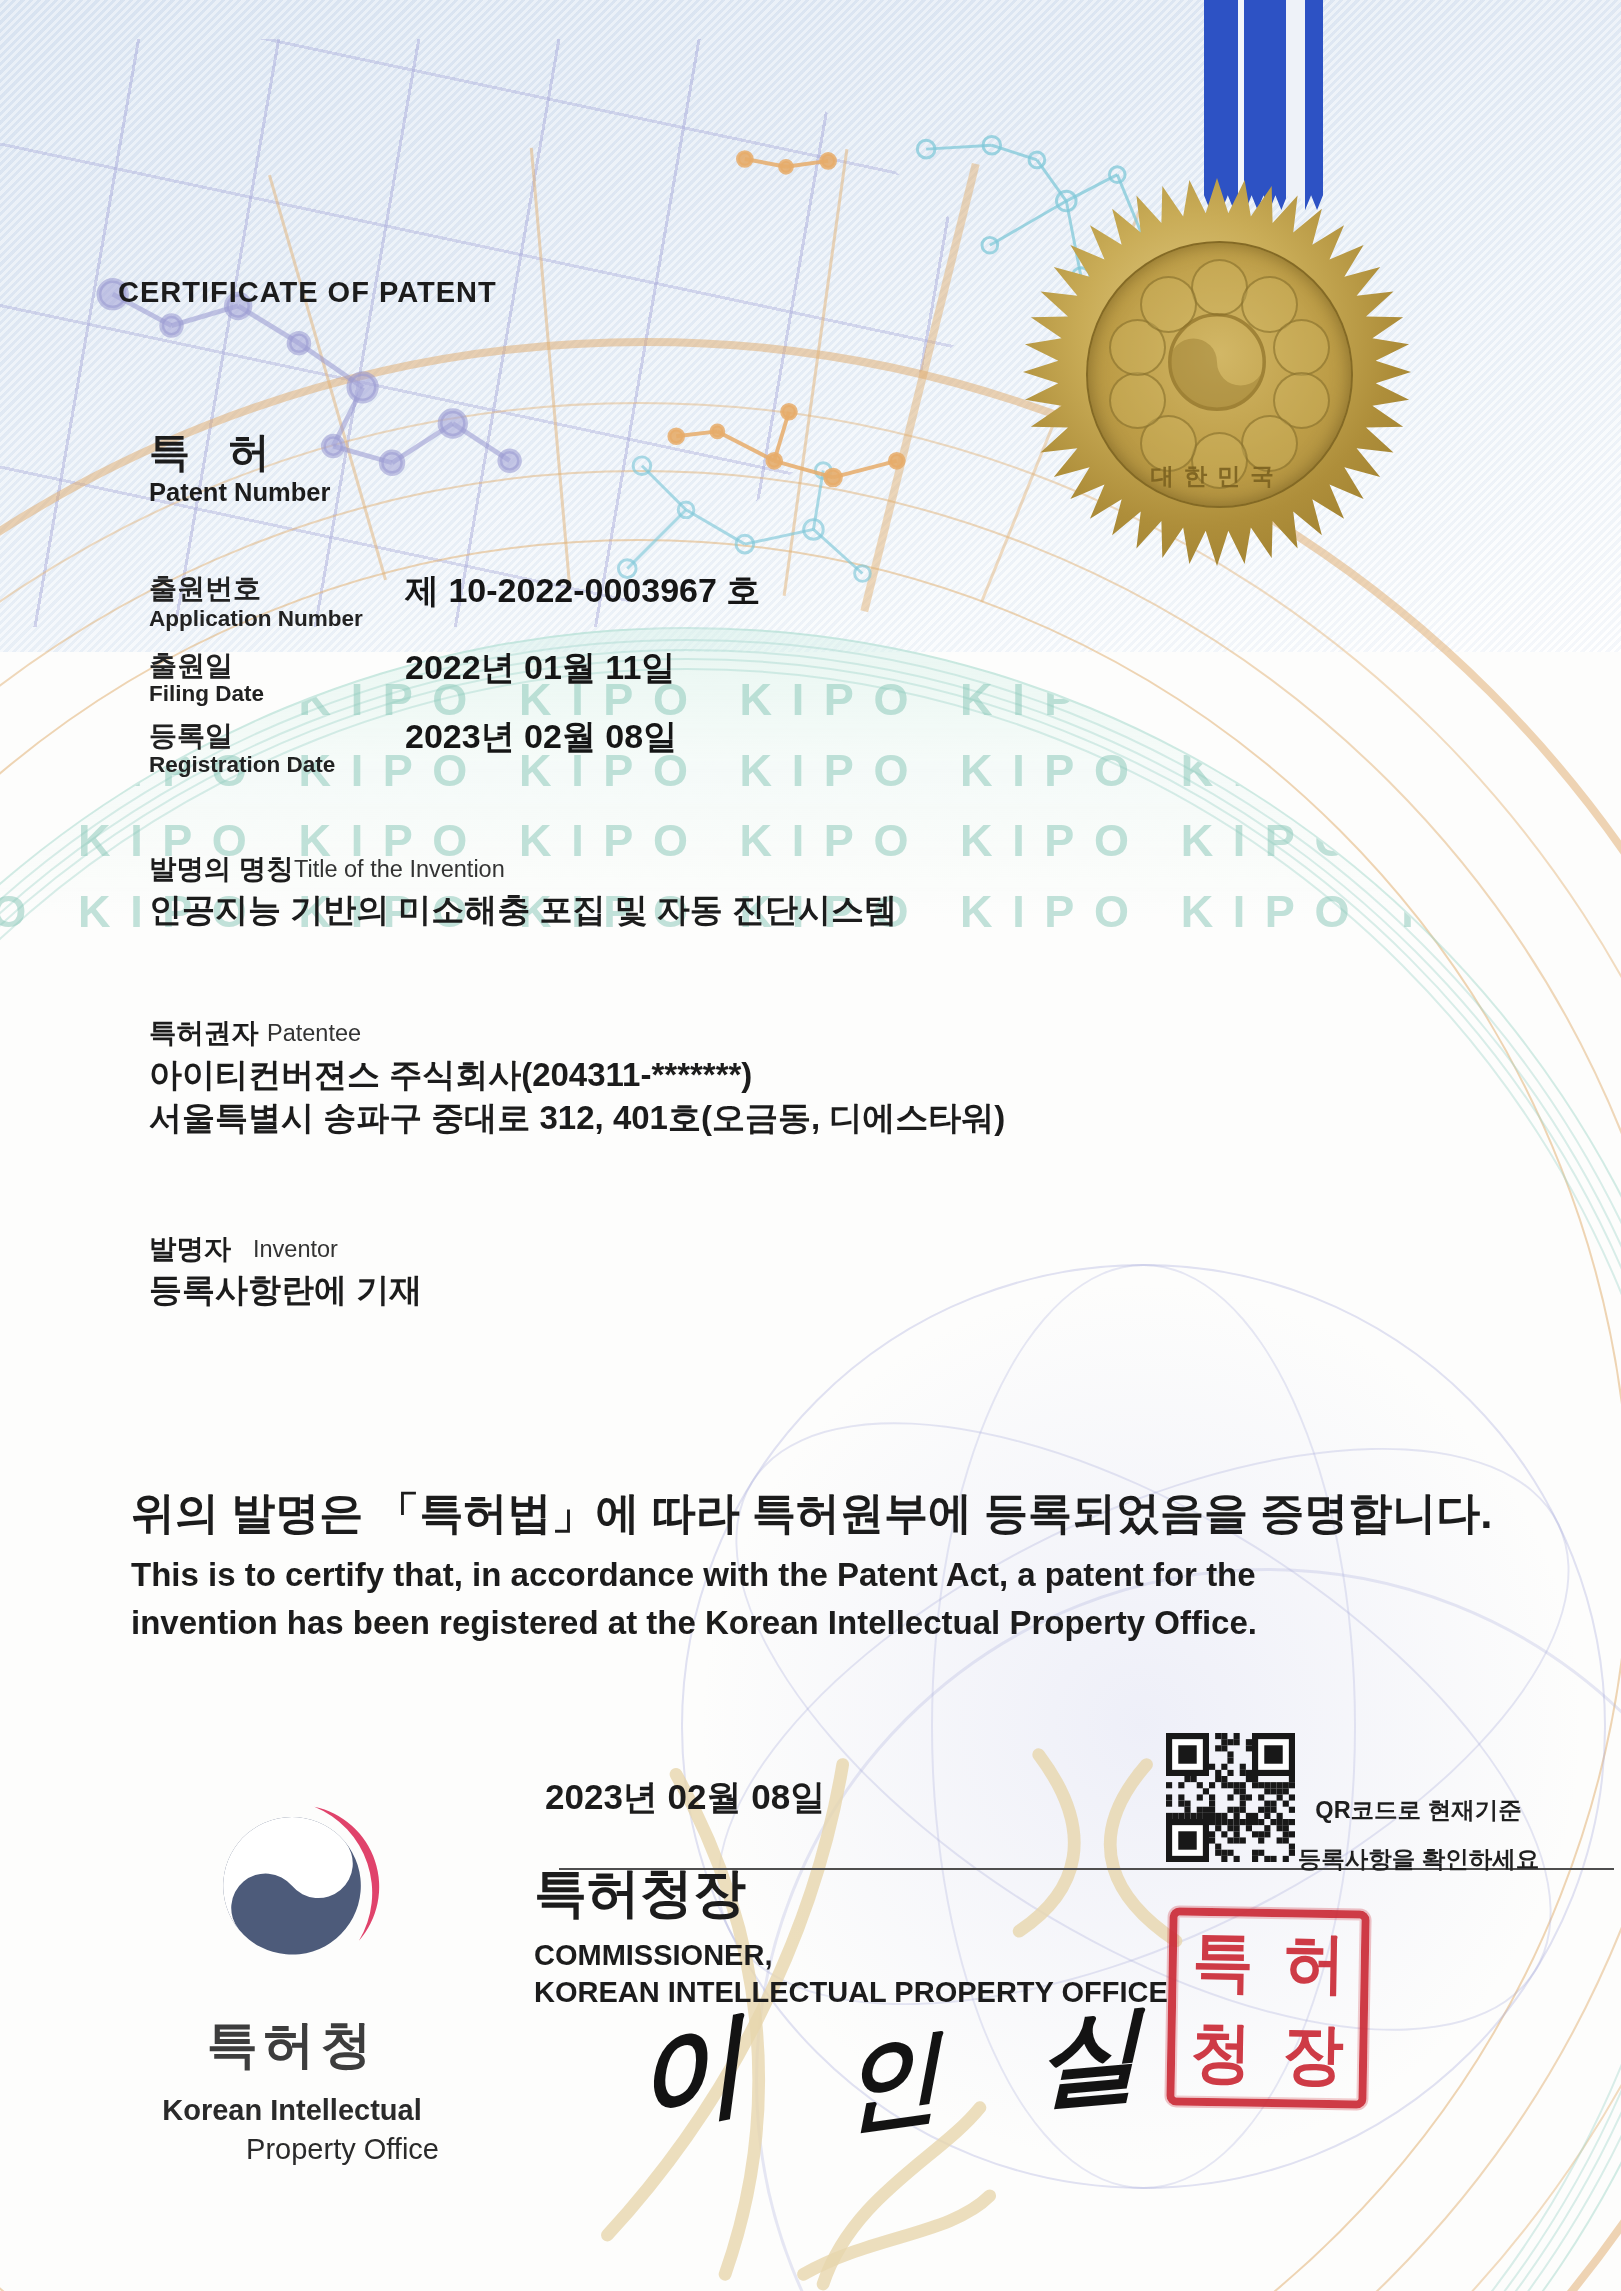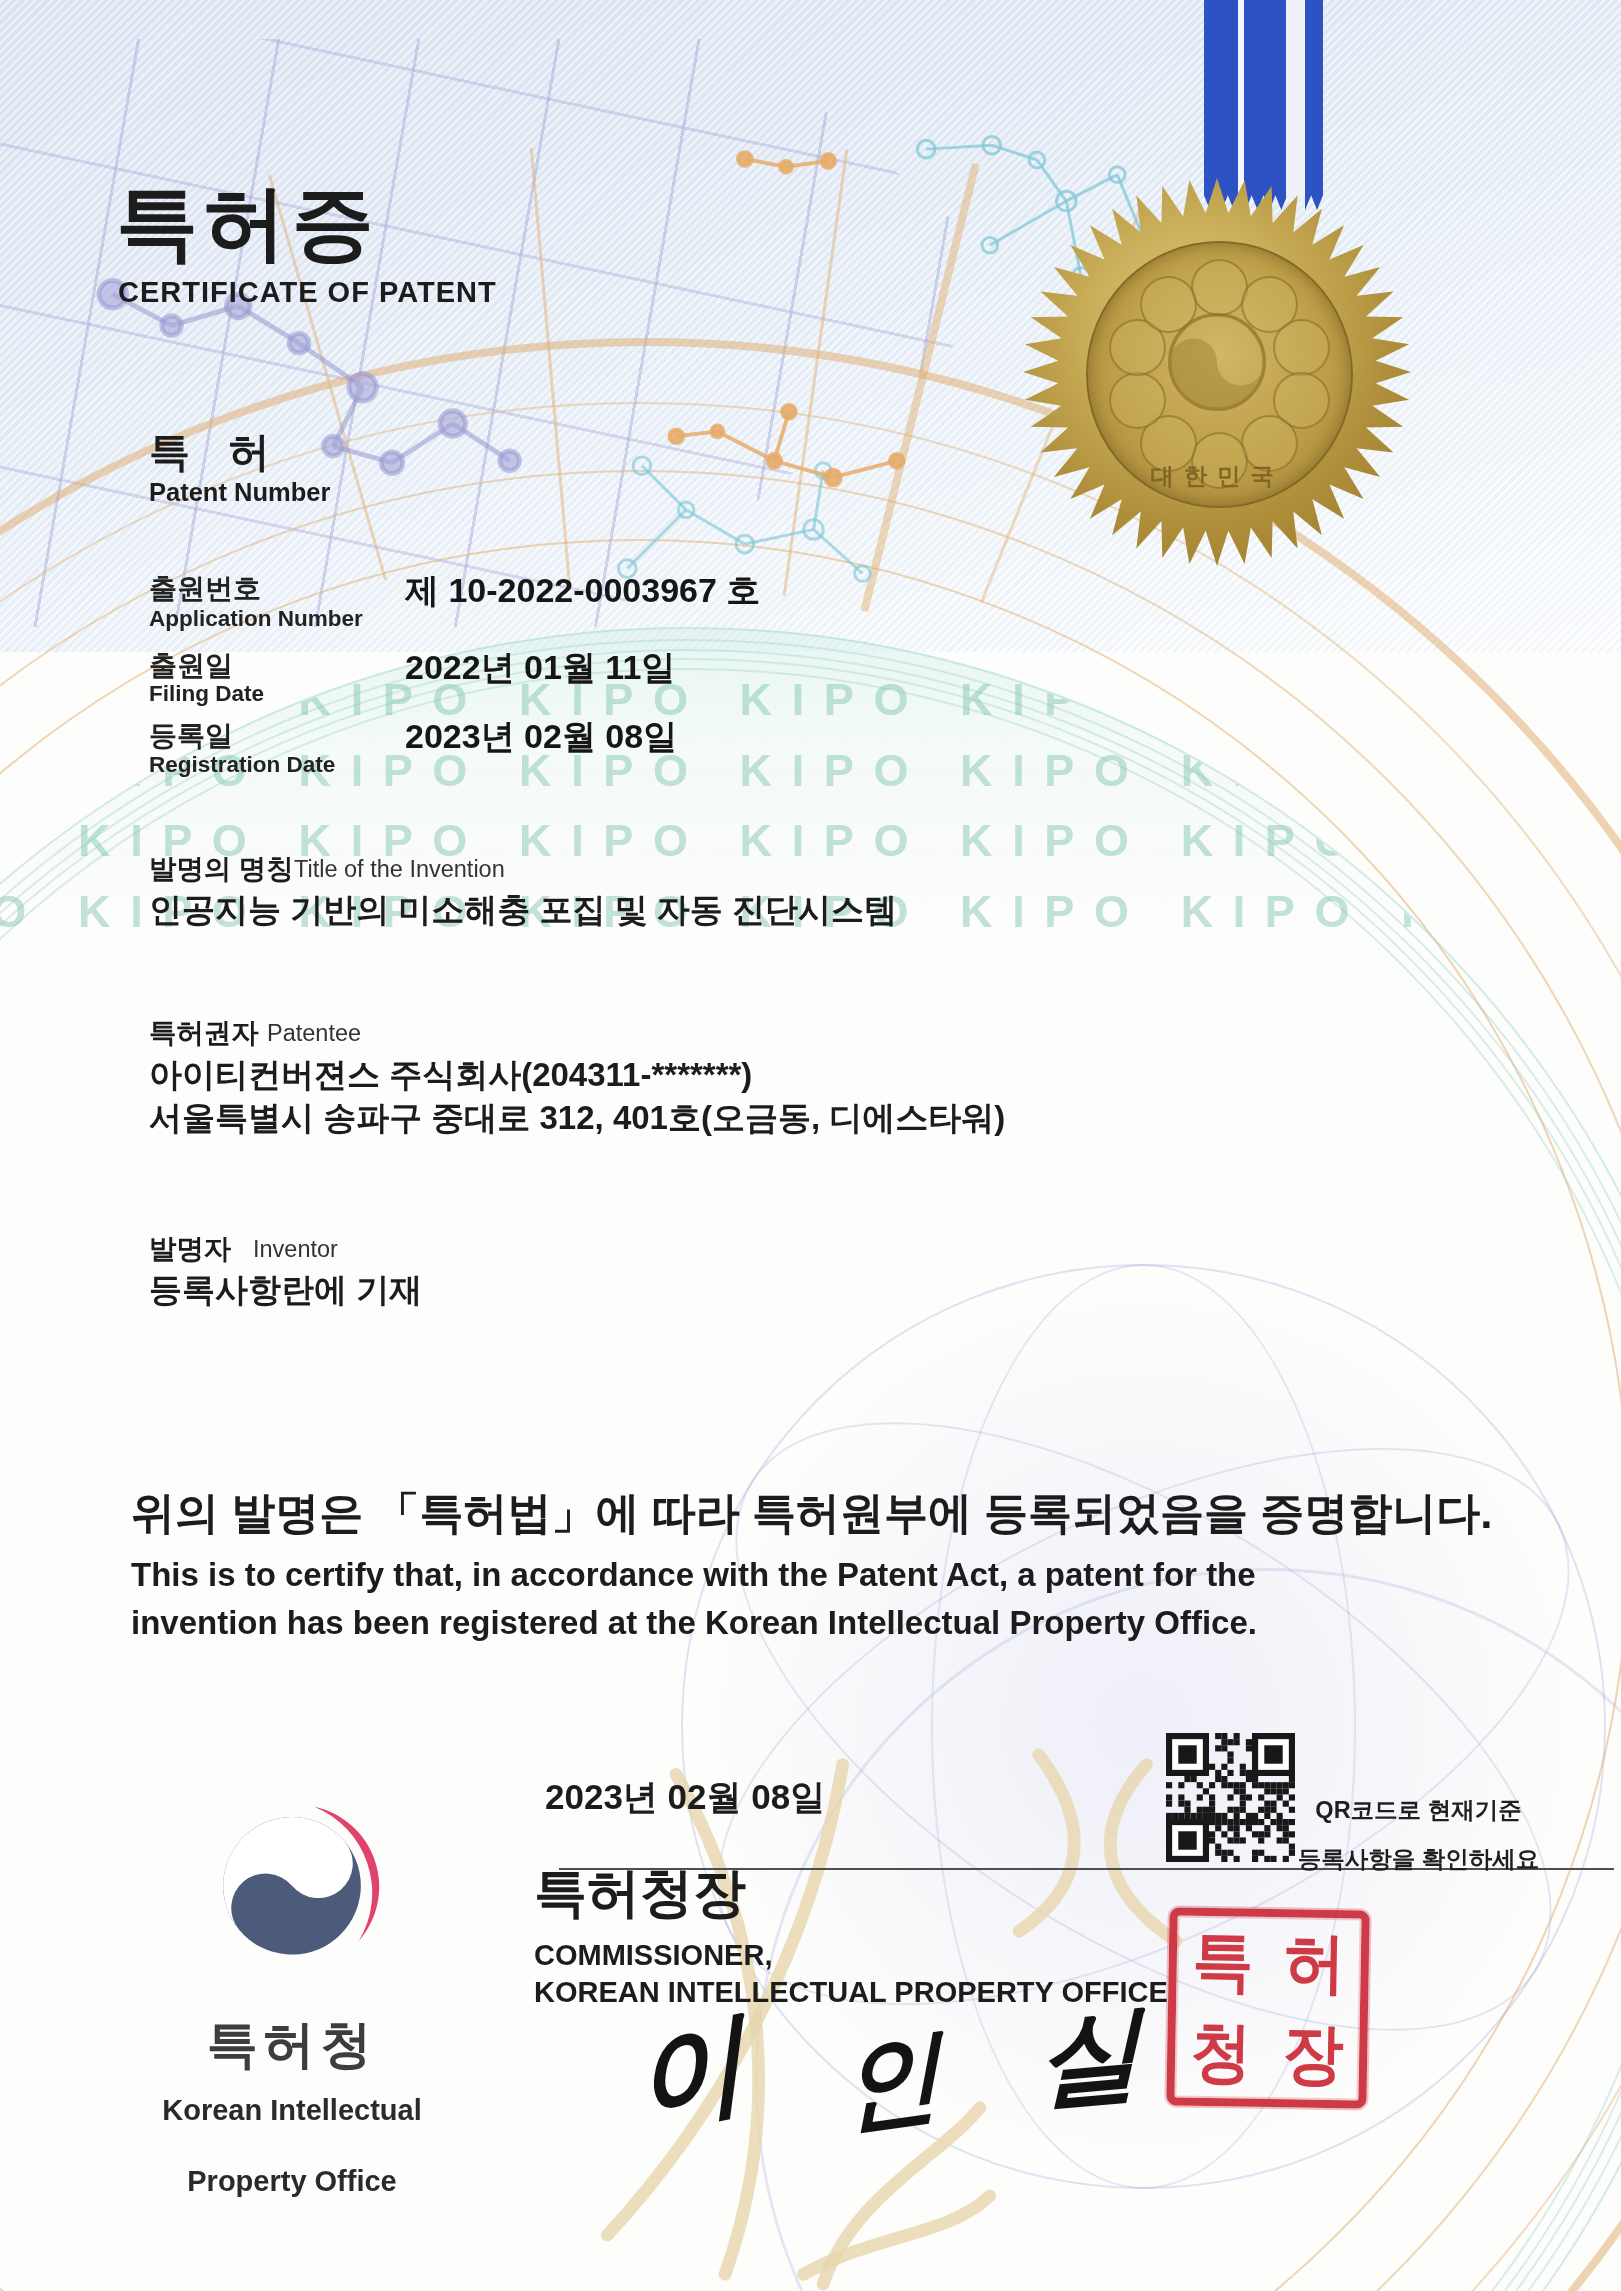--- a/index.html
+++ b/index.html
@@ -198,21 +198,20 @@
       </div>
     <div class="seal-center">
       <svg viewBox="0 0 100 100" width="118" height="118" style="transform:rotate(90deg);opacity:.65;">
         <circle cx="50" cy="50" r="40" fill="none" stroke="#8a6d25" stroke-width="3"></circle>
         <path d="M50,10 a40,40 0 1,1 0,80 a20,20 0 0,1 0,-40 a20,20 0 1,0 0,-40 z" fill="#8a6d25" opacity="0.55"></path>
       </svg>
     </div>
     <div class="seal-text">대한민국</div>
   </div>
 
-  <div class="abs xb" style="left:116px;top:169px;font-size:82px;letter-spacing:5.9px;z-index:10;">특허증</div>
   <div class="abs b" style="left:118px;top:276px;font-size:29px;letter-spacing:1px;z-index:10;">CERTIFICATE OF PATENT</div>
 
   <div class="abs b" style="left:149px;top:425px;font-size:41px;letter-spacing:13.7px;z-index:10;">특 허</div>
   <div class="abs" style="left:149px;top:478px;font-size:25.5px;font-weight:700;z-index:10;">Patent Number</div>
 
   <div class="abs lbl-ko" style="left:149px;top:570px;z-index:10;">출원번호</div>
   <div class="abs lbl-en" style="left:149px;top:606px;z-index:10;">Application Number</div>
   <div class="abs val" style="left:405px;top:568px;z-index:10;">제 10-2022-0003967 호</div>
 
   <div class="abs lbl-ko" style="left:149px;top:647px;z-index:10;">출원일</div>
@@ -416,16 +415,16 @@
 
   <svg class="dec" viewBox="0 0 200 200" width="186" height="186" style="left:199px;top:1790px;z-index:10;">
     <g transform="rotate(-40 100 103)">
       <circle cx="100" cy="103" r="74" fill="#4d5b7a"></circle>
       <path d="M26,103 a74,74 0 0,1 148,0 a37,37 0 0,1 -74,0 a37,37 0 0,0 -74,0 z" fill="#ffffff"></path>
     </g>
     <path d="M124,18 A88,88 0 0,1 172,162 A100,100 0 0,0 124,18 Z" fill="#e0436b"></path>
   </svg>
   <div class="abs b" style="left:199px;top:2011px;width:186px;text-align:center;font-size:51px;letter-spacing:5.9px;color:#3d3d3d;z-index:10;">특허청</div>
   <div class="abs" style="left:145px;top:2094px;width:294px;text-align:center;font-size:29px;font-weight:600;color:#2a2a2a;z-index:10;">Korean Intellectual</div>
-  <div class="abs" style="left:145px;top:2133px;width:294px;text-align:center;font-size:29px;font-weight:700;color:#2a2a2a;z-index:10;margin-top:32px;">Property Office</div>
+  <div class="abs" style="left:145px;top:2133px;width:294px;text-align:right;font-size:29px;font-weight:400;color:#2a2a2a;z-index:10;">Property Office</div>
 
 </div>
 
 
 </body></html>

